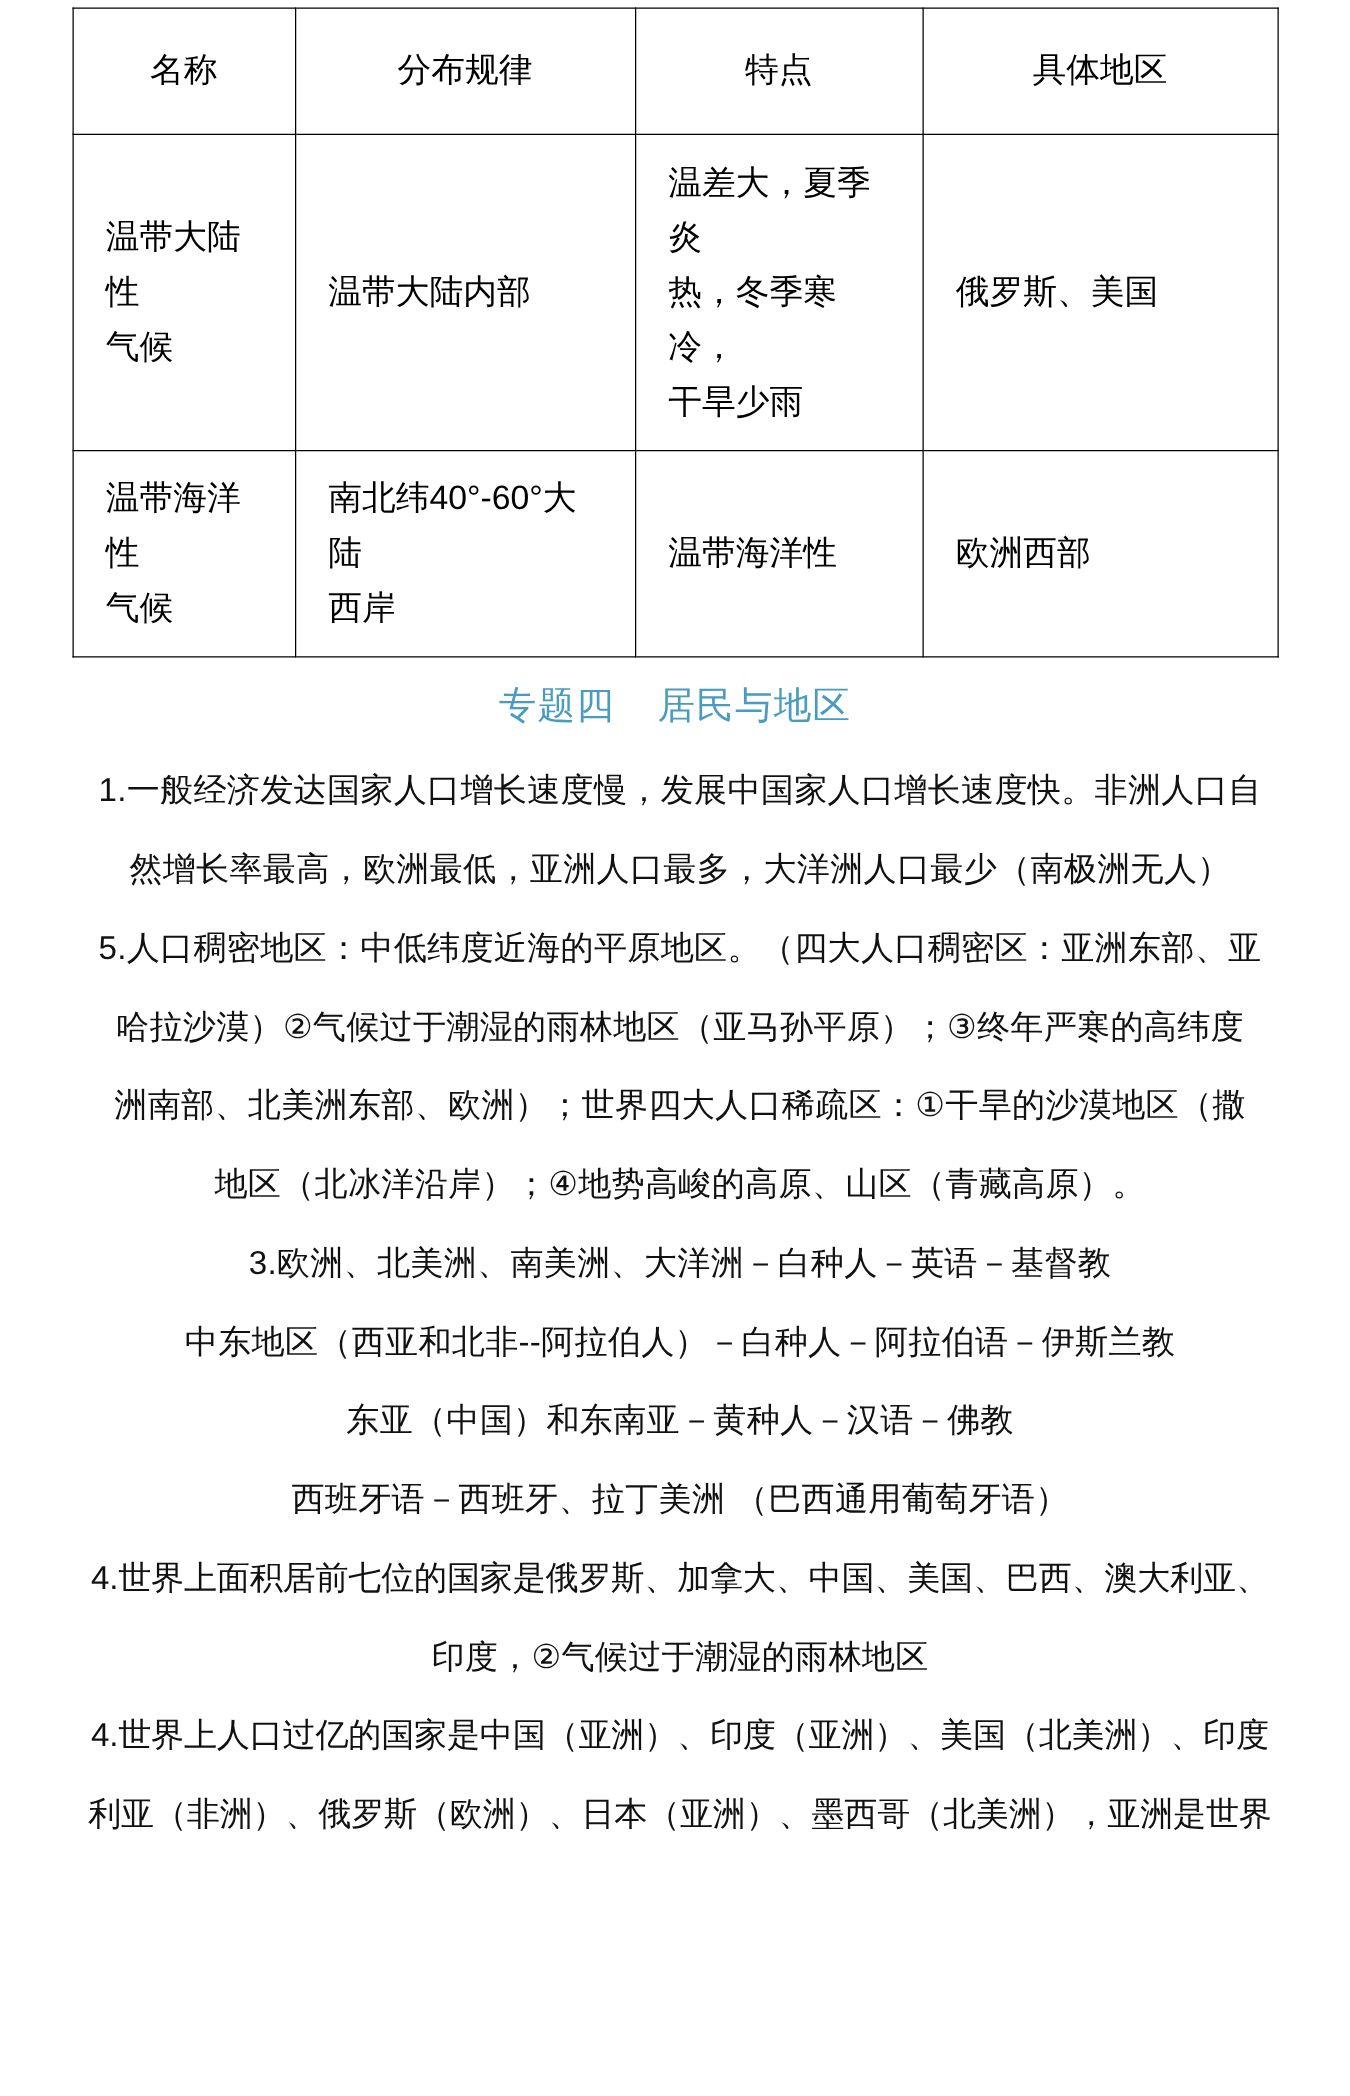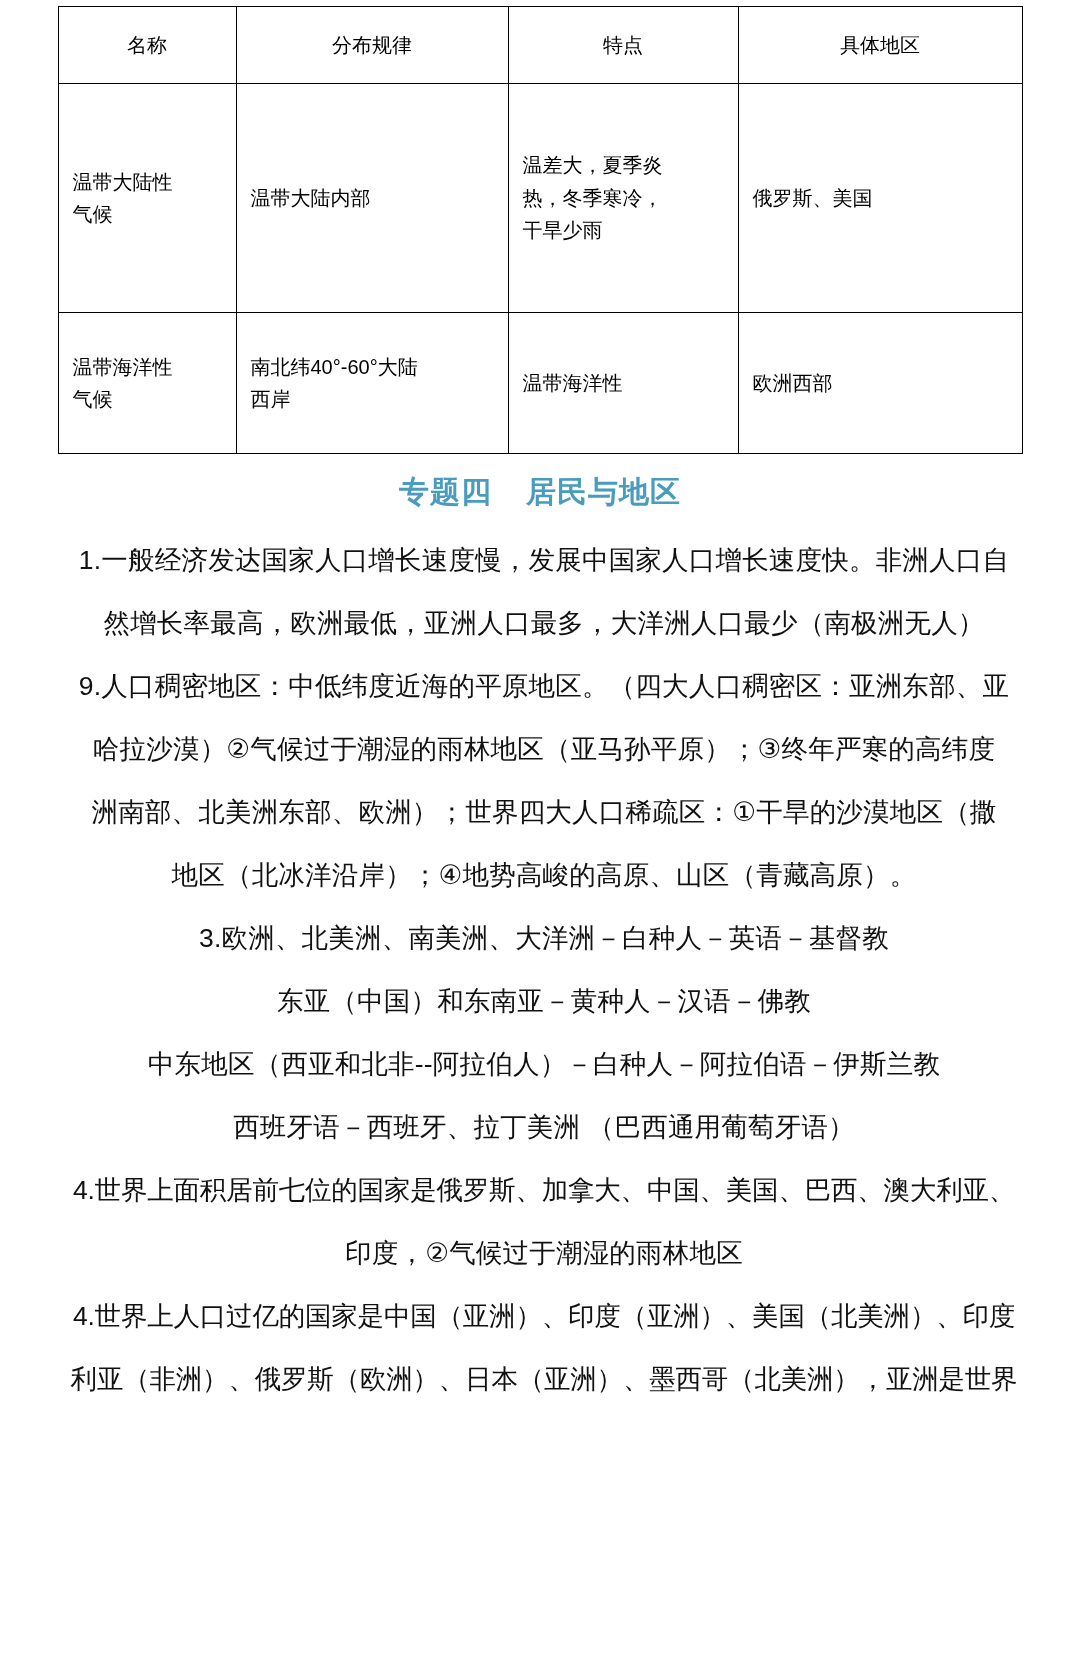--- a/index.html
+++ b/index.html
@@ -25,24 +25,24 @@
   
   table.climate-table {
     width: 964px;
     margin: 6px auto 0 auto;
     border-collapse: collapse;
     table-layout: fixed;
   }
   table.climate-table td,
   table.climate-table th {
     border: 1.6px solid #000000;
-    padding: 0;
+    padding: 12px;
     vertical-align: middle;
     font-weight: normal;
-    font-size: 20px;
+    font-size: 27px;
     line-height: 1.62;
     font-family: "Liberation Sans", "DejaVu Sans", sans-serif;
     margin-top: 16px;
   }
   .col-name   { width: 178px; }
   .col-dist   { width: 272px; }
   .col-feat   { width: 230px; }
   .col-region { width: 284px; }
 
   thead th {
@@ -54,21 +54,21 @@
 
   .cell-text {
     display: block;
     padding: 0 14px;
   }
 
   
   .section-heading {
     text-align: center;
     color: #4a9cbe;
-    font-weight: bold;
+    font-weight: normal;
     font-size: 30px;
     letter-spacing: 1px;
     margin: 18px 0 16px 0;
     font-family: "Liberation Sans", "DejaVu Sans", sans-serif;
   }
   .section-heading .gap {
     display: inline-block;
     width: 34px;
   }
 
@@ -149,27 +149,27 @@
     </tbody>
   </table>
 
   <div class="section-heading">
     <span>专题四</span><span class="gap"></span><span>居民与地区</span>
   </div>
 
   <div class="notes">
     <div class="note-line">1.一般经济发达国家人口增长速度慢，发展中国家人口增长速度快。非洲人口自</div>
     <div class="note-line">然增长率最高，欧洲最低，亚洲人口最多，大洋洲人口最少（南极洲无人）</div>
-    <div class="note-line">9.人口稠密地区：中低纬度近海的平原地区。（四大人口稠密区：亚洲东部、亚</div>
+    <div class="note-line">5.人口稠密地区：中低纬度近海的平原地区。（四大人口稠密区：亚洲东部、亚</div>
     <div class="note-line">哈拉沙漠）②气候过于潮湿的雨林地区（亚马孙平原）；③终年严寒的高纬度</div>
     <div class="note-line">洲南部、北美洲东部、欧洲）；世界四大人口稀疏区：①干旱的沙漠地区（撒</div>
     <div class="note-line">地区（北冰洋沿岸）；④地势高峻的高原、山区（青藏高原）。</div>
     <div class="note-line">3.欧洲、北美洲、南美洲、大洋洲－白种人－英语－基督教</div>
+    <div class="note-line">中东地区（西亚和北非--阿拉伯人）－白种人－阿拉伯语－伊斯兰教</div>
     <div class="note-line">东亚（中国）和东南亚－黄种人－汉语－佛教</div>
-    <div class="note-line">中东地区（西亚和北非--阿拉伯人）－白种人－阿拉伯语－伊斯兰教</div>
     <div class="note-line">西班牙语－西班牙、拉丁美洲 （巴西通用葡萄牙语）</div>
     <div class="note-line tight">4.世界上面积居前七位的国家是俄罗斯、加拿大、中国、美国、巴西、澳大利亚、</div>
     <div class="note-line">印度，②气候过于潮湿的雨林地区</div>
     <div class="note-line tight">4.世界上人口过亿的国家是中国（亚洲）、印度（亚洲）、美国（北美洲）、印度</div>
     <div class="note-line tight">利亚（非洲）、俄罗斯（欧洲）、日本（亚洲）、墨西哥（北美洲），亚洲是世界</div>
   </div>
 
 </div>
 
 </body></html>

